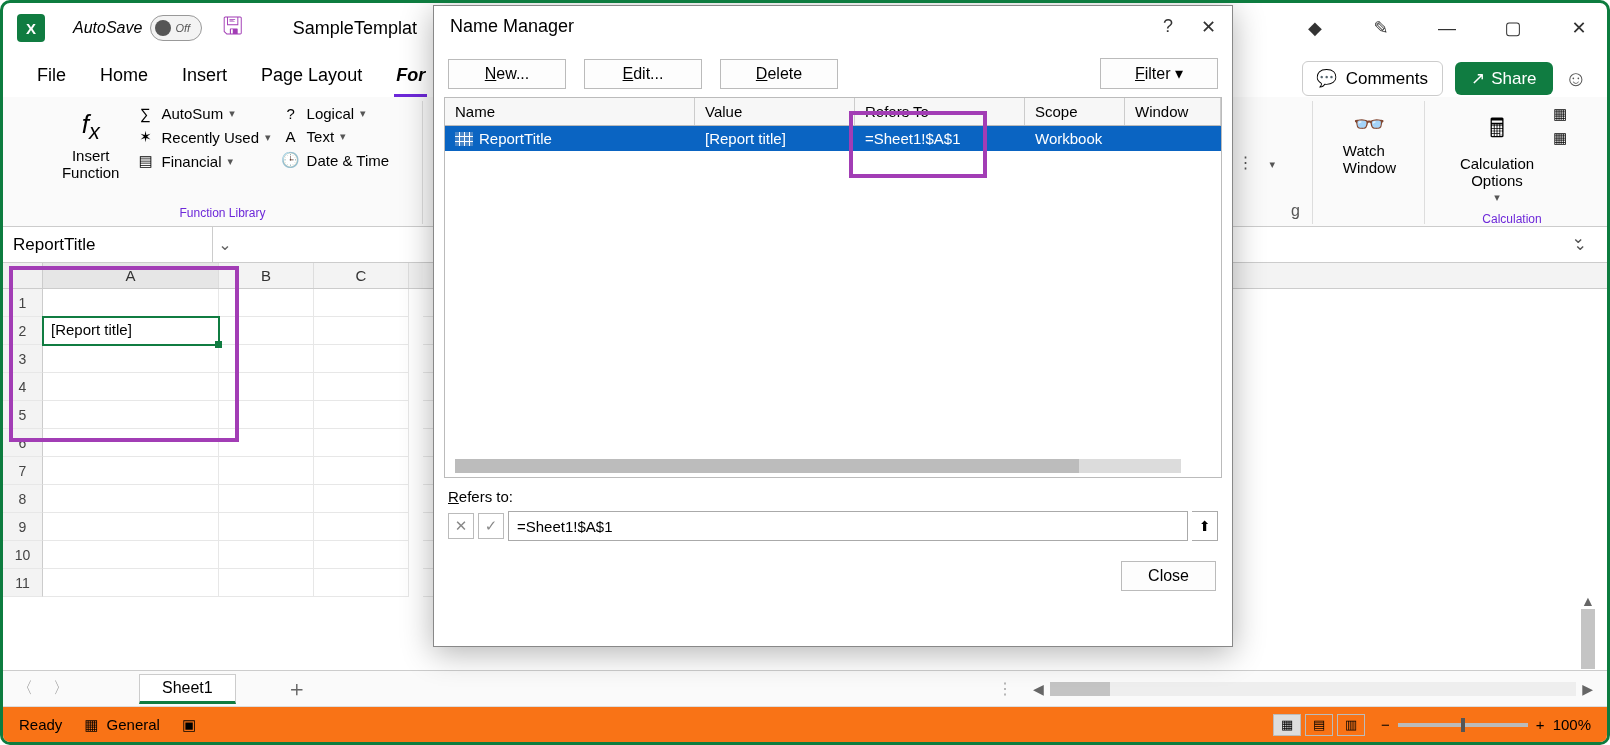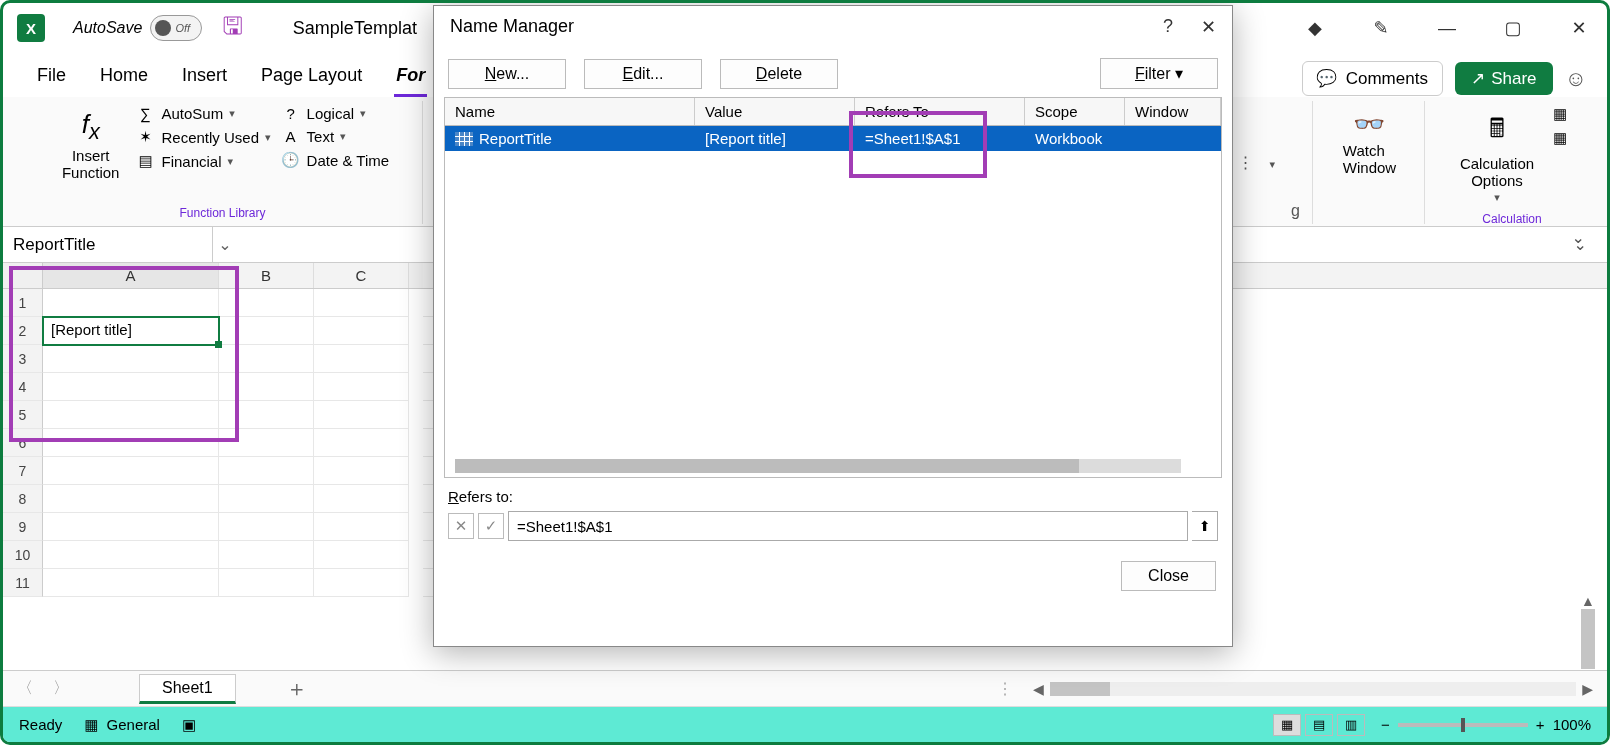--- a/index.html
+++ b/index.html
@@ -79,21 +79,21 @@
   .sheet-nav { display:flex; gap:20px; color:#999; font-size:16px;}
   .sheet-tab { margin-left:70px; padding:4px 22px; background:#fff; border:1px solid #ccc; border-bottom:3px solid #107c41; font-size:16px;}
   .add-sheet { margin-left:50px; font-size:22px; color:#666; cursor:pointer;}
   .sheet-sep { margin-left:auto; margin-right:20px; color:#aaa;}
   .hscroll { display:flex; align-items:center; gap:6px; flex:0 0 560px;}
   .hscroll .arr { font-size:14px; color:#666; cursor:pointer;}
   .hscroll .track { flex:1; height:14px; background:#eee; position:relative;}
   .hscroll .thumb { position:absolute; left:0; top:0; height:14px; width:60px; background:#c4c4c4;}
 
   
-  .statusbar { position:absolute; bottom:0; left:0; right:0; height:36px; display:flex; align-items:center; padding:0 16px; font-size:15px; background:#5eead4; border-top:1px solid #ddd;}
+  .statusbar { position:absolute; bottom:0; left:0; right:0; height:36px; display:flex; align-items:center; padding:0 16px; font-size:15px; background:#f97316; border-top:1px solid #ddd;}
   .statusbar .sect { display:flex; align-items:center; gap:8px; margin-right:22px;}
   .status-right { margin-left:auto; display:flex; align-items:center; gap:16px;}
   .view-btns { display:flex; gap:4px;}
   .view-btn { width:28px; height:22px; border:1px solid #bbb; display:flex; align-items:center; justify-content:center; font-size:13px; cursor:pointer;}
   .view-btn.active { background:#ddd;}
   .zoom { display:flex; align-items:center; gap:8px;}
   .zoom .track { width:130px; height:4px; background:#bbb; position:relative;}
   .zoom .knob { position:absolute; left:63px; top:-5px; width:4px; height:14px; background:#555;}
   
   

